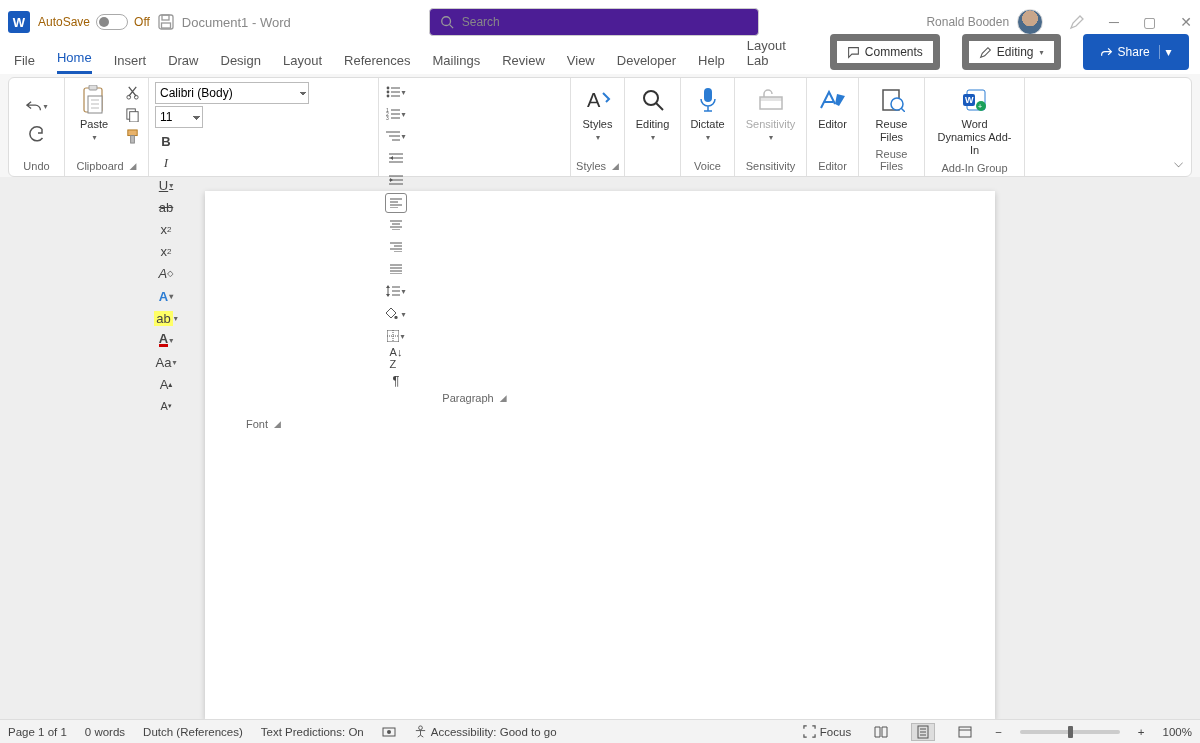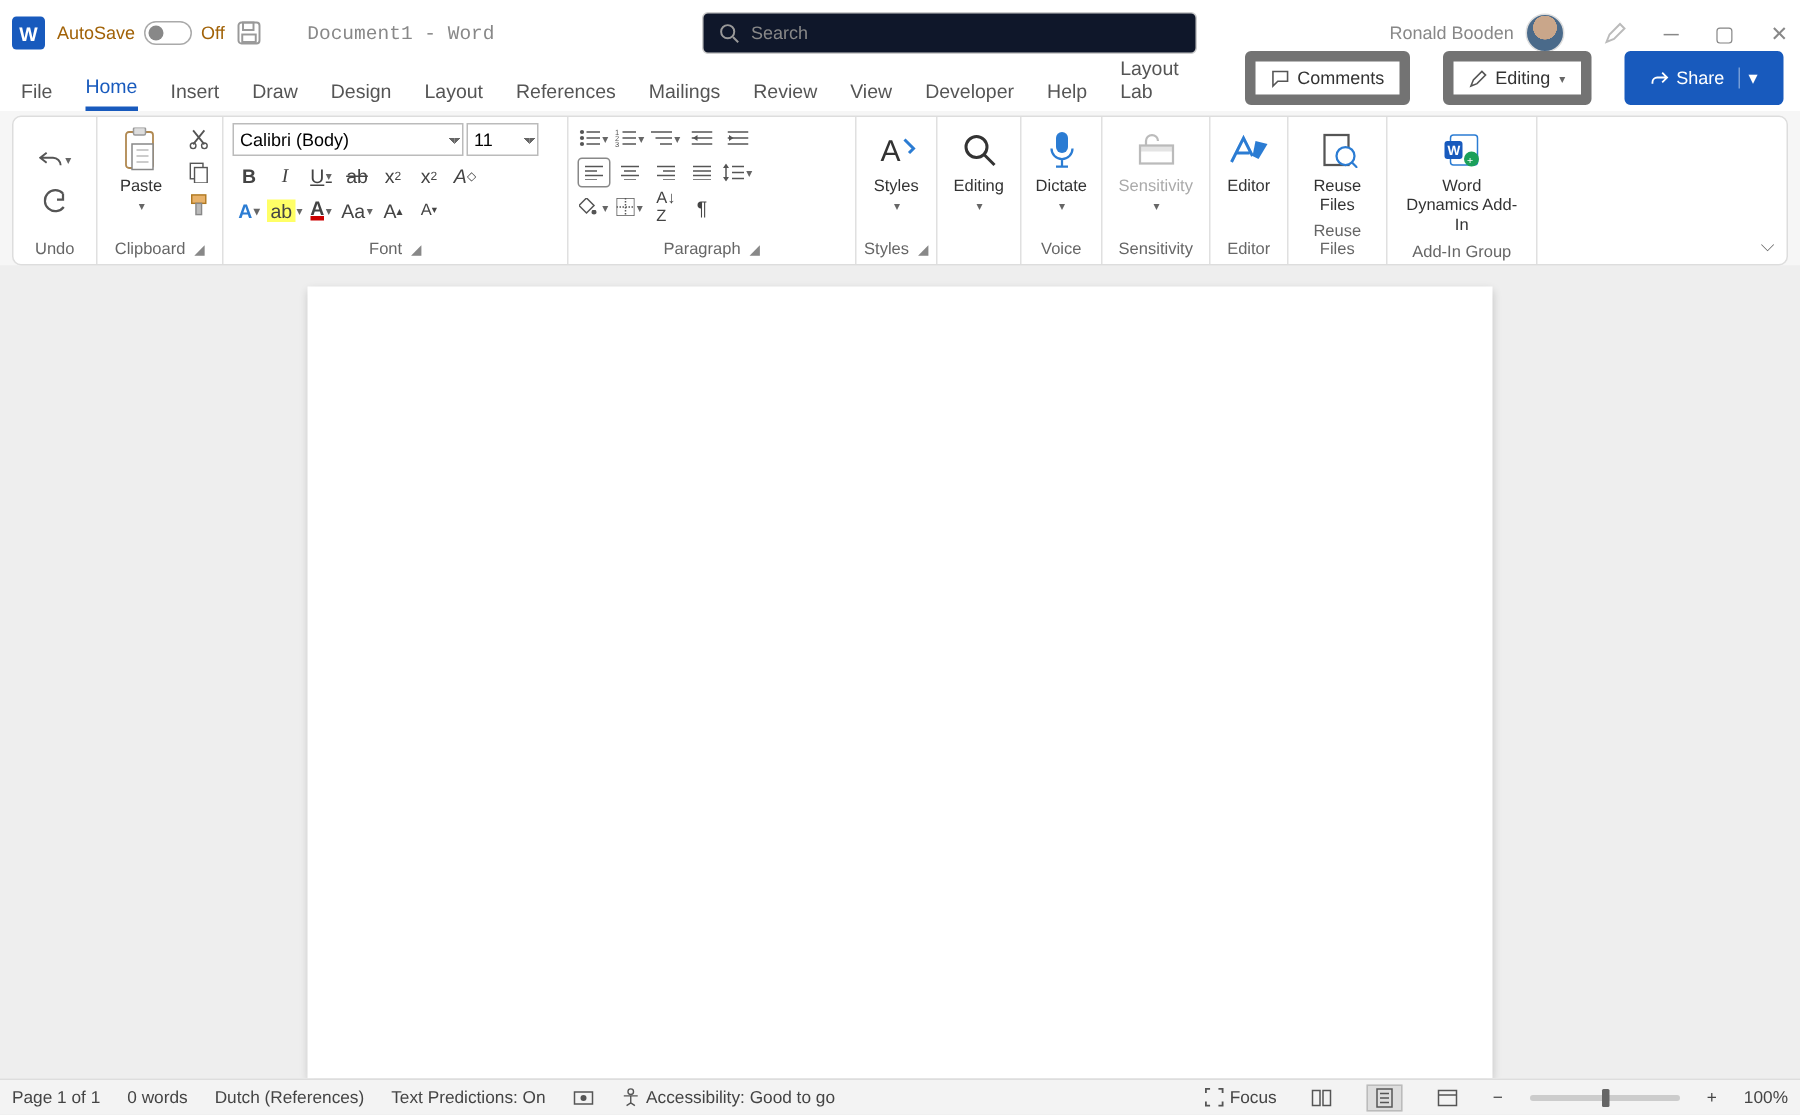--- a/index.html
+++ b/index.html
@@ -4,23 +4,23 @@
 <style>
 * { margin: 0; padding: 0; box-sizing: border-box; font-family: "Segoe UI", Arial, sans-serif; }
 body { background: #f0f0f0; width: 1200px; height: 743px; overflow: hidden; display: flex; flex-direction: column; font-size: 12px; color: #333; }
 
 
 .titlebar { height: 44px; background: #fff; display: flex; align-items: center; padding: 0 8px; gap: 8px; }
 .app-icon { width: 22px; height: 22px; background: #185abd; border-radius: 3px; display: flex; align-items: center; justify-content: center; color: #fff; font-weight: bold; font-size: 13px; }
 .autosave { display: flex; align-items: center; gap: 6px; color: #a16207; font-size: 12px; }
 .toggle { width: 32px; height: 16px; border: 1px solid #aaa; border-radius: 8px; position: relative; background: #fff; }
 .toggle::after { content: ""; position: absolute; left: 2px; top: 2px; width: 10px; height: 10px; border-radius: 50%; background: #888; }
-.titlebar .doc-title { color: #888; font-size: 13px; margin-left: 23px; font-family: Liberation Mono, monospace; }
+.titlebar .doc-title { color: #888; font-size: 13px; margin-left: 0; }
 .save-icon { color: #888; font-size: 15px; }
-.search-box { flex: 0 0 330px; height: 28px; border: 1px solid #ccc; border-radius: 4px; background: #0f172a; display: flex; align-items: center; padding: 0 10px; gap: 8px; color: #888; margin-left: 130px; }
+.search-box { flex: 0 0 330px; height: 28px; border: 1px solid #ccc; border-radius: 4px; background: #4c1d95; display: flex; align-items: center; padding: 0 10px; gap: 8px; color: #888; margin-left: 130px; }
 .titlebar-spacer { flex: 1; }
 .user { display: flex; align-items: center; gap: 8px; color: #888; }
 .avatar { width: 26px; height: 26px; border-radius: 50%; background: radial-gradient(circle at 50% 35%, #c9a68a 0 40%, #4a6a8a 41% 100%); border:1px solid #ddd; }
 .win-controls { display: flex; gap: 24px; color: #888; font-size: 14px; margin-left: 18px; }
 
 
 .tabs { height: 30px; background: #fff; display: flex; align-items: flex-end; padding: 0 14px; gap: 22px; border-bottom: 0; }
 .tab { font-size: 13px; color: #555; padding-bottom: 6px; cursor: pointer; }
 .tab.active { color: #185abd; border-bottom: 3px solid #185abd; font-weight: 400; }
 .tabs-spacer { flex: 1; }
@@ -32,21 +32,21 @@
 .ribbon-wrap { background: #f6f6f6; padding: 3px 8px 0 8px; }
 .ribbon { background: #fff; border: 1px solid #ddd; border-radius: 6px; display: flex; height: 100px; position: relative; }
 .group { border-right: 1px solid #e0e0e0; display: flex; flex-direction: column; padding: 4px 6px 2px 6px; }
 .group-body { flex: 1; display: flex; align-items: flex-start; gap: 4px; }
 .group-label { font-size: 11px; color: #666; text-align: center; padding: 2px 0; display:flex; justify-content:center; gap:6px; align-items:center;}
 .launcher { font-size: 9px; color: #888; }
 .big-btn { display: flex; flex-direction: column; align-items: center; justify-content: flex-start; gap: 2px; padding: 2px 6px; font-size: 11px; color: #333; cursor: pointer; min-width: 46px; text-align:center; line-height:1.2;}
 .big-btn .icon { width: 32px; height: 32px; display: flex; align-items: center; justify-content: center; font-size: 22px; color: #444; }
 .col { display: flex; flex-direction: column; gap: 2px; justify-content:center; height: 64px;}
 .small { width: 22px; height: 20px; display: flex; align-items: center; justify-content: center; font-size: 13px; cursor: pointer; color:#444; border-radius:3px;}
-.row { display: flex; gap: 2px; align-items:flex-start; }
+.row { display: flex; gap: 2px; align-items:flex-start;flex-direction:column; }
 .font-select { border: 1px solid #bbb; height: 22px; font-size: 12px; padding: 0 4px; background:#fff;}
 .w-font { width: 154px; }
 .w-size { width: 48px; }
 .chev-sm{font-size:8px; color:#666; margin-left:1px;}
 .collapse-caret{ position:absolute; right:8px; bottom:6px; font-size:12px; color:#666; cursor:pointer;}
 .disabled{color:#aaa;}
 .blue{color:#2b7cd3;}
 .orange{color:#d98324;}
 .red-underline{ border-bottom:3px solid #c00; display:inline-block; line-height:10px; font-weight:bold;}
 .hl{ background: #ffff66; padding:0 2px;}

